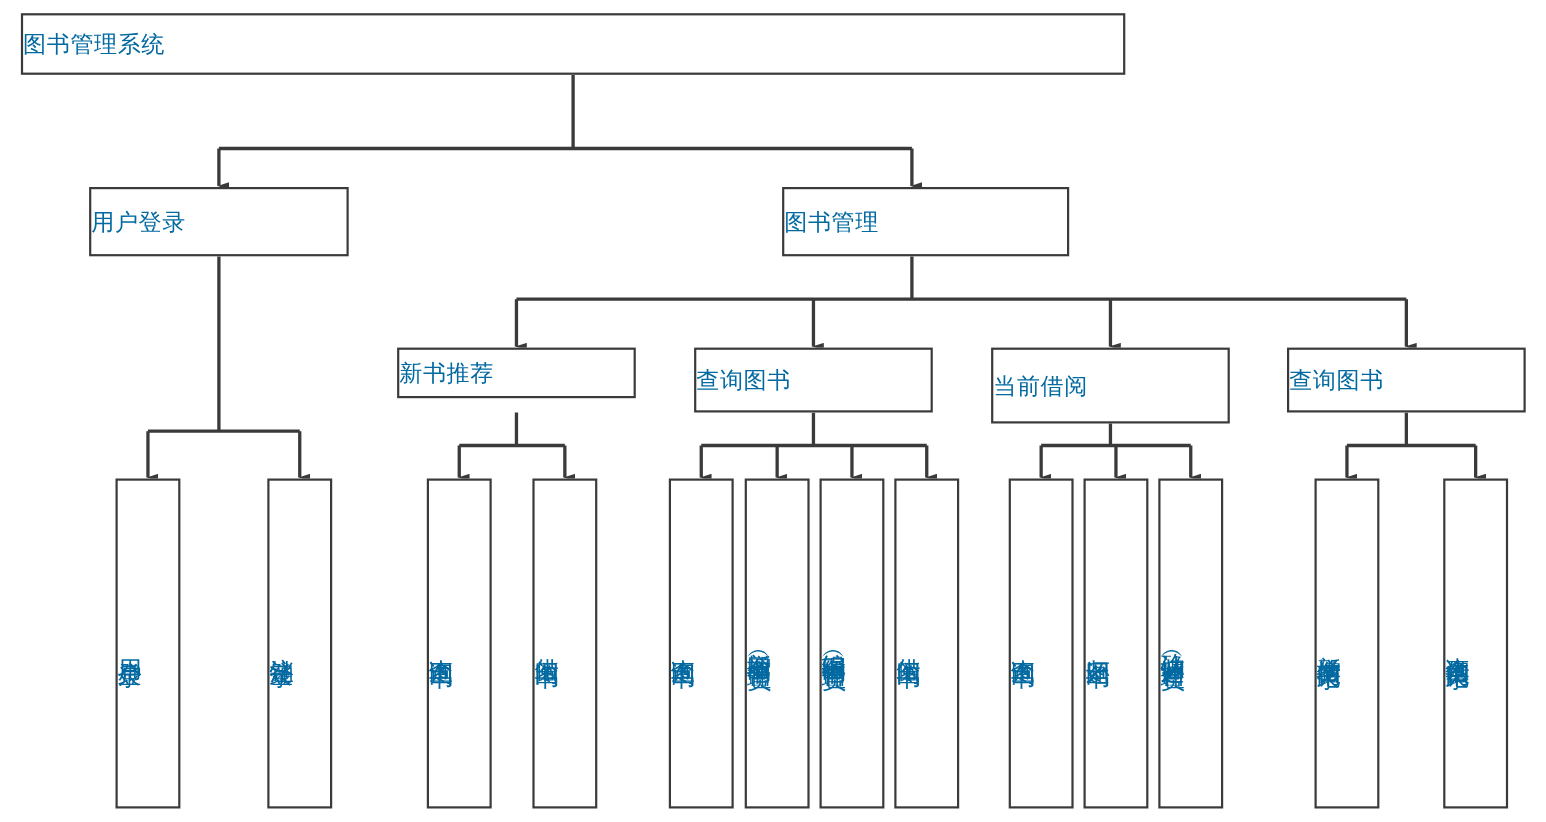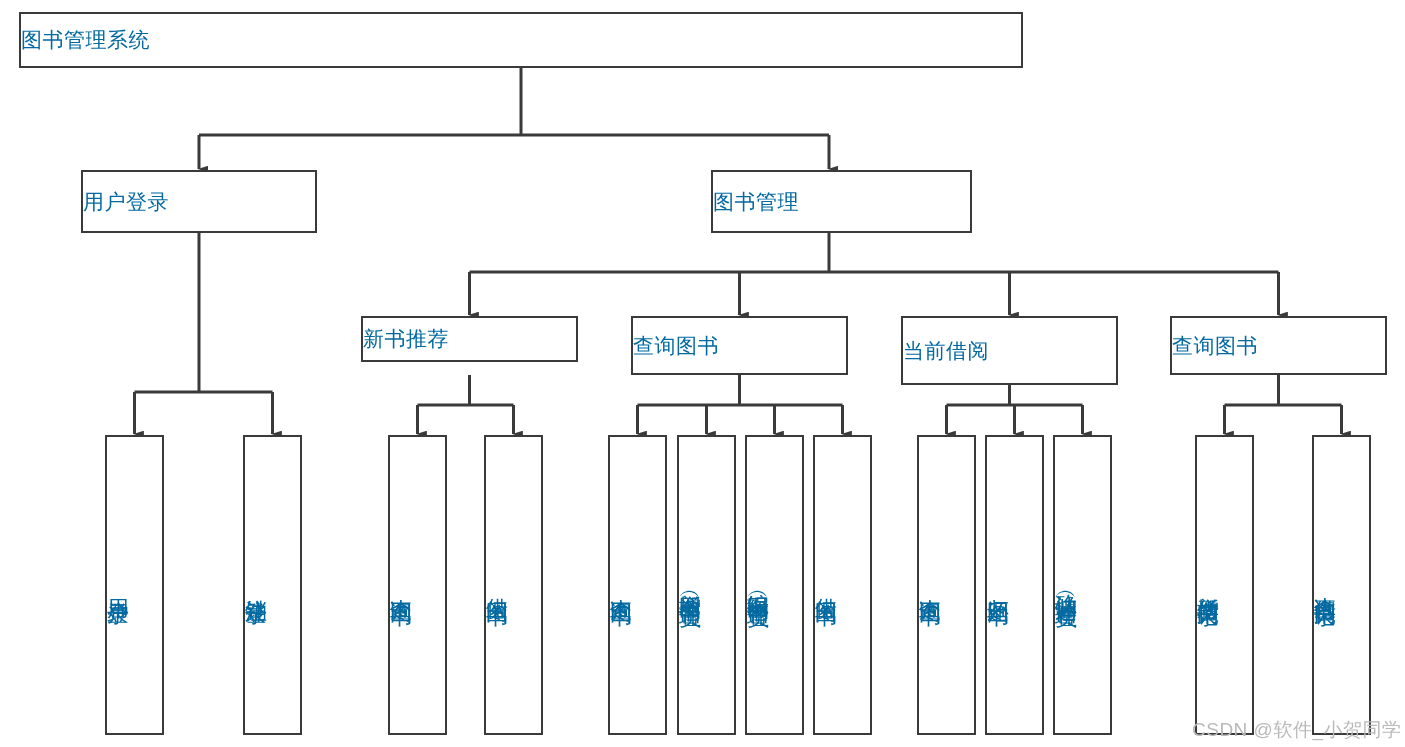--- a/index.html
+++ b/index.html
@@ -165,15 +165,14 @@
         <span class="lbl">确认归还（管理员）</span>
       </div>
       <div class="node vert" style="left: 1195px; top: 435px; width: 59px; height: 300px;">
         <span class="lbl">新增借阅记录</span>
       </div>
       <div class="node vert" style="left: 1312px; top: 435px; width: 59px; height: 300px;">
         <span class="lbl">查询借阅记录</span>
       </div>
     </div>
 
-  <div class="watermark" style="left: 1192px; top: 717px; color: rgb(185, 185, 185);">CSDN @软件_小贺同学</div>
 
 </div>
 
 </body></html>

